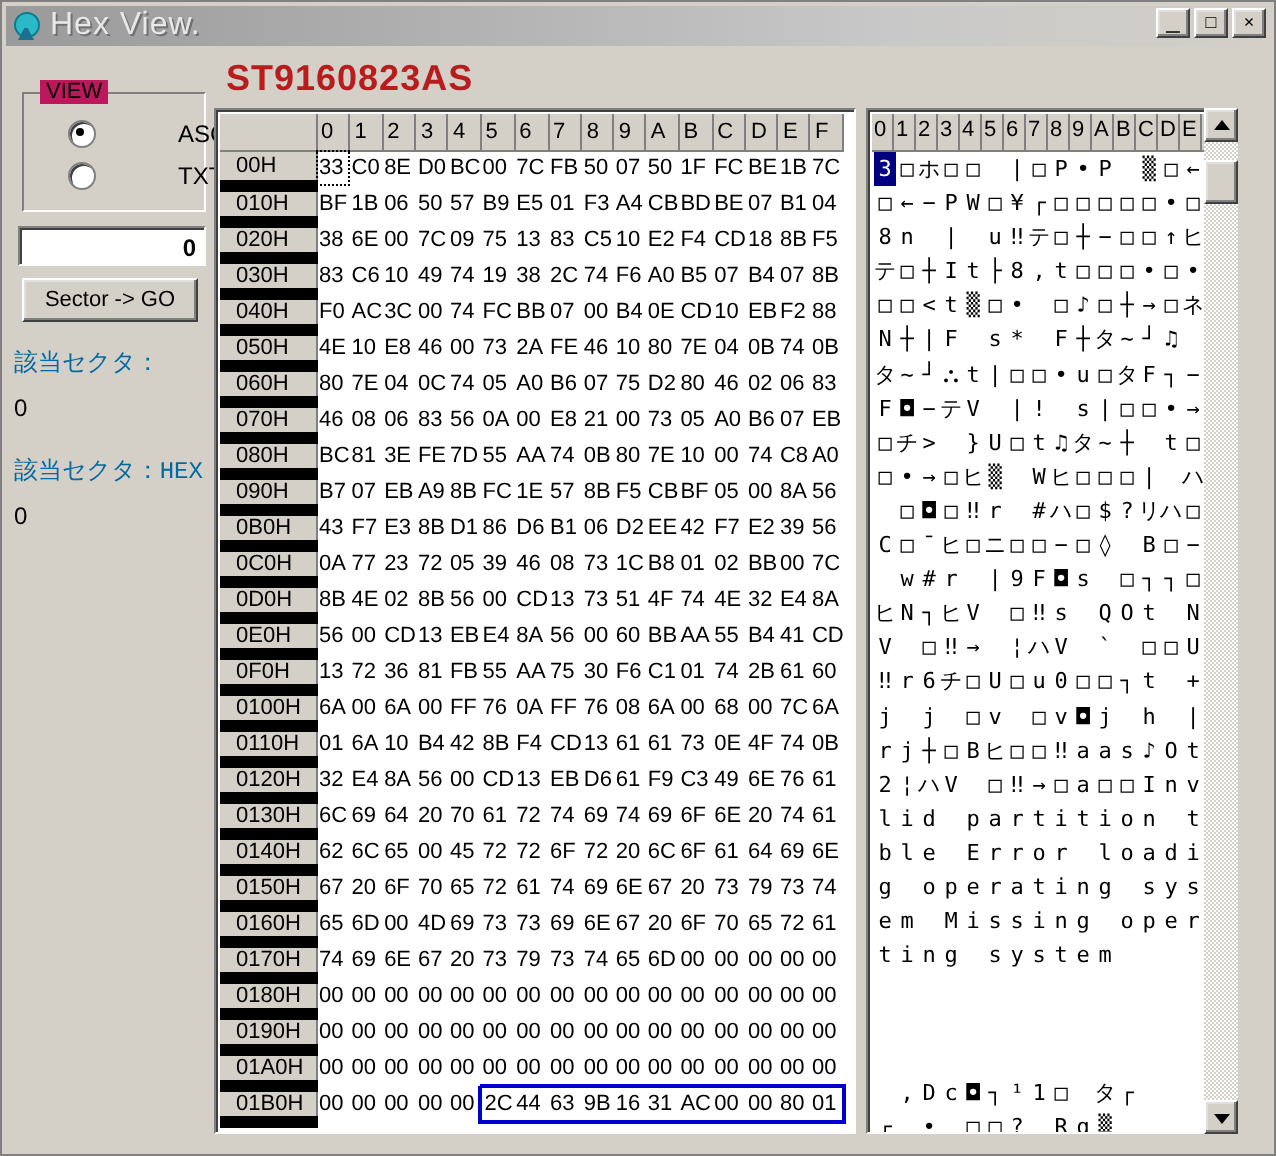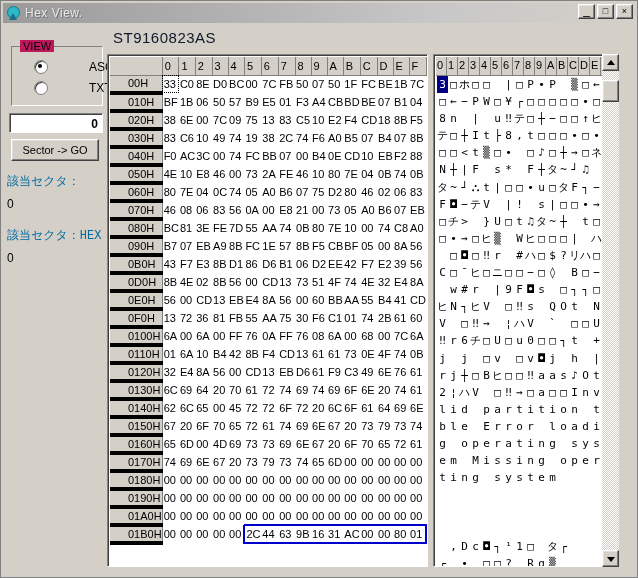--- a/index.html
+++ b/index.html
@@ -46,21 +46,21 @@
   }
   .title-icon .stand {
     position: absolute;
     left: 4px; top: 9px;
     width: 8px; height: 6px;
     background: #1b6f90;
     clip-path: polygon(40% 0, 60% 0, 100% 100%, 0 100%);
   }
   .title-text {
     margin-left: 4px;
-    font-size: 12px;
+    font-size: 16px;
     color: #e8e8e8;
     text-shadow: 1px 1px 0 #707070;
     letter-spacing: 0.5px;
     white-space: nowrap;
   }
   .title-buttons {
     position: absolute;
     right: 2px; top: 1px;
     display: flex;
     gap: 2px;
@@ -83,23 +83,23 @@
     text-align: center;
     font-family: "Liberation Sans", sans-serif;
     color: #000;
   }
   .tbtn.min .g { line-height: 10px; font-size: 12px; }
 
   
   .model-label {
     position: absolute;
     left: 112px; top: 28px;
-    font-size: 15px;
-    font-weight: normal;
-    color: #0f172a;
+    font-size: 18px;
+    font-weight: bold;
+    color: #b91c1c;
     letter-spacing: 0.5px;
   }
 
   
   .group-view {
     position: absolute;
     left: 10px; top: 45px;
     width: 92px; height: 60px;
     border: 1px solid #808080;
     border-right-color: #ffffff;
@@ -233,23 +233,23 @@
     border-bottom: 1px solid #808080;
     font-weight: normal;
     text-align: left;
     padding-left: 2px;
     font-size: 11px;
   }
   .hex-table td.rowhead {
     width: 48px;
     background: #d4d0c8;
     border-right: 1px solid #808080;
-    border-bottom: 4px solid #000000;
+    border-bottom: 6px solid #000000;
     text-align: left;
-    padding-left: 18px;
+    padding-left: 8px;
     font-size: 11px;
   }
   .hex-table td.cell {
     width: 16px;
     text-align: left;
     padding-left: 1px;
     background: #ffffff;
     font-size: 11px;
     white-space: nowrap;
     position: relative;
@@ -645,20 +645,39 @@
             <td class="cell">06</td>
             <td class="cell">D2</td>
             <td class="cell">EE</td>
             <td class="cell">42</td>
             <td class="cell">F7</td>
             <td class="cell">E2</td>
             <td class="cell">39</td>
             <td class="cell">56</td>
           </tr>
           <tr>
+            <td class="rowhead">0C0H</td>
+            <td class="cell">0A</td>
+            <td class="cell">77</td>
+            <td class="cell">23</td>
+            <td class="cell">72</td>
+            <td class="cell">05</td>
+            <td class="cell">39</td>
+            <td class="cell">46</td>
+            <td class="cell">08</td>
+            <td class="cell">73</td>
+            <td class="cell">1C</td>
+            <td class="cell">B8</td>
+            <td class="cell">01</td>
+            <td class="cell">02</td>
+            <td class="cell">BB</td>
+            <td class="cell">00</td>
+            <td class="cell">7C</td>
+          </tr>
+          <tr>
             <td class="rowhead">0D0H</td>
             <td class="cell">8B</td>
             <td class="cell">4E</td>
             <td class="cell">02</td>
             <td class="cell">8B</td>
             <td class="cell">56</td>
             <td class="cell">00</td>
             <td class="cell">CD</td>
             <td class="cell">13</td>
             <td class="cell">73</td>

